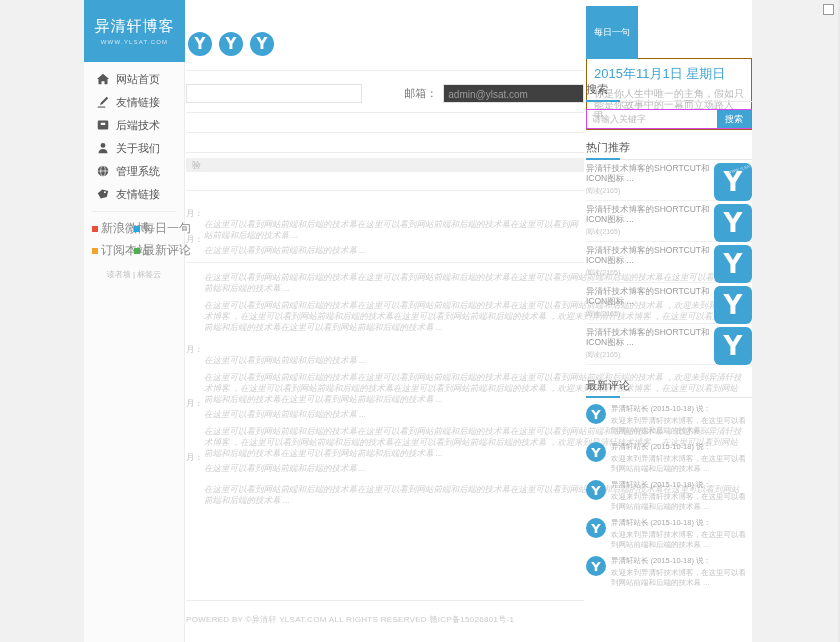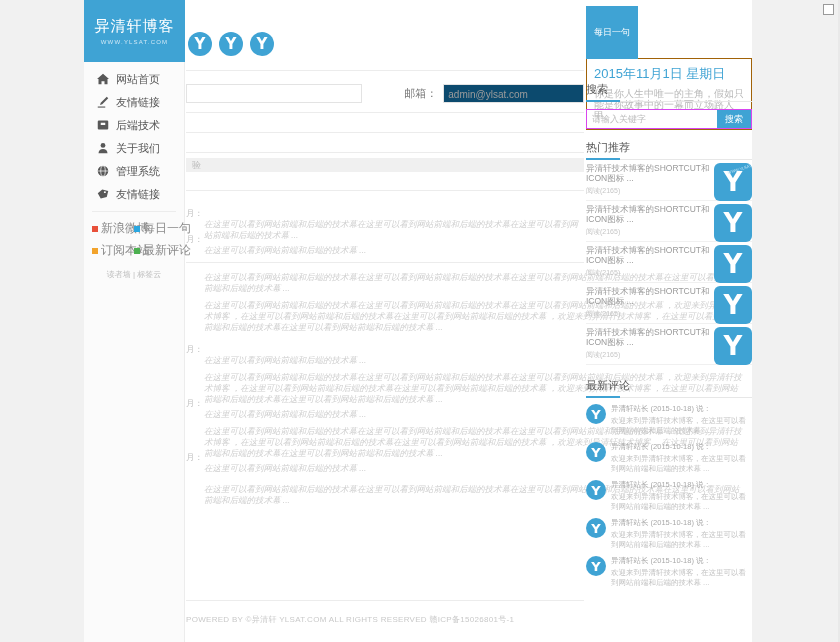--- a/index.html
+++ b/index.html
@@ -68,21 +68,21 @@
 
   
   .main { position:absolute; left:186px; top:0; width:398px; height:456px; }
 
   .field-row { position:absolute; left:0; top:82px; width:398px; height:22px; display:flex; align-items:center; }
   .inp-blank {
     width:186px; height:19px; border:1px solid #e3e3e3; background:#fff;
   }
   .field-label { margin-left:42px; font-size:11px; color:#7a7a7a; white-space:nowrap; }
   .inp-email {
-    margin-left:6px; width:148px; height:19px; border:1px solid #e3e3e3; background:#0c4a6e;
+    margin-left:6px; width:148px; height:19px; border:1px solid #e3e3e3; background:#404040;
     font-size:10px; color:#9b9b9b; padding:0 4px; line-height:19px;
     font-family:"Liberation Sans", sans-serif;
   }
   .rule { position:absolute; left:0; width:398px; height:1px; background:#ececec; }
 
   .band-grey {
     position:absolute; left:0; top:158px; width:398px; height:14px; background:#f0f0f0;
   }
   .band-grey .bg-txt { position:absolute; left:6px; top:1px; font-size:9px; color:#bcbcbc; }
 

